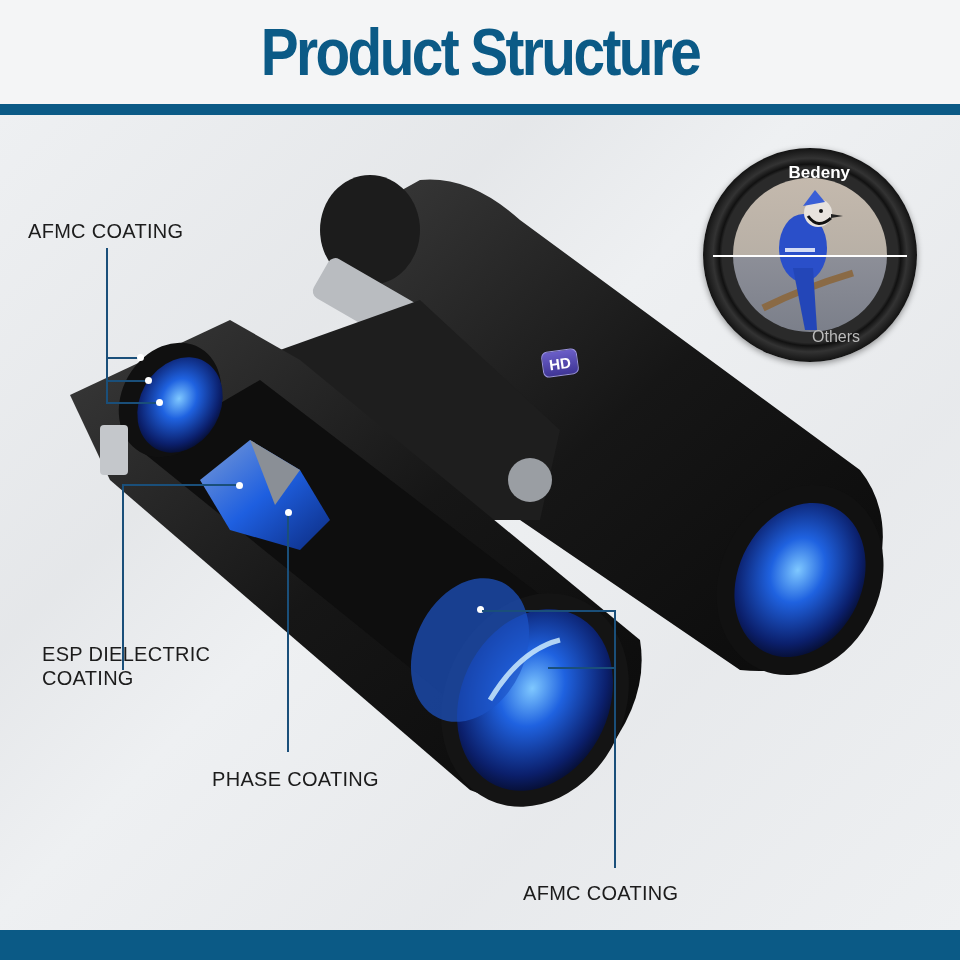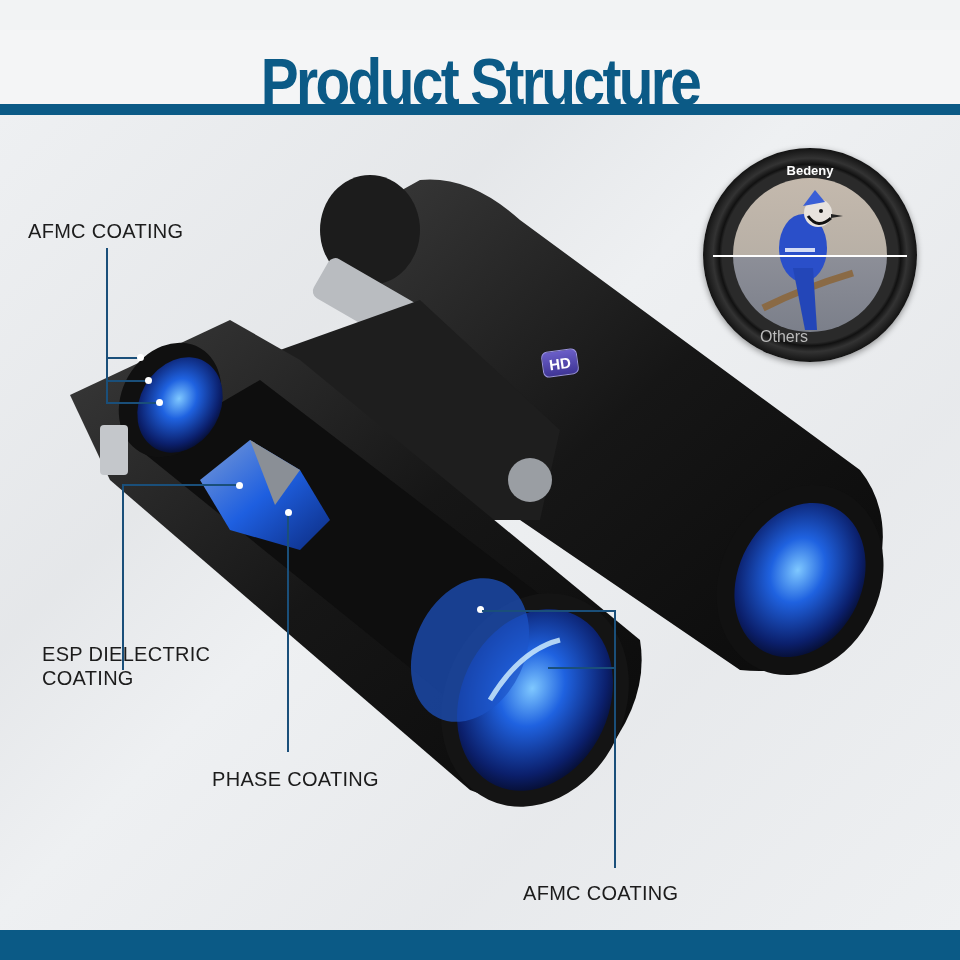--- a/index.html
+++ b/index.html
@@ -1,39 +1,39 @@
 <!DOCTYPE html>
 <html><head>
 <meta charset="utf-8">
 <style>
   * { margin:0; padding:0; box-sizing:border-box; }
   html, body { width:960px; height:960px; overflow:hidden; }
   body { background:#f2f3f4; font-family:"Liberation Sans", sans-serif; position:relative; }
-  .header { position:absolute; left:0; top:0; width:960px; height:104px; background:#f4f5f6;margin-top:30px; }
+  .header { position:absolute; left:0; top:0; width:960px; height:104px; background:#f4f5f6; }
   .title { position:absolute; left:0; top:14px; width:960px; text-align:center;
     font-family:"Liberation Sans", sans-serif; font-weight:bold; font-size:66px; color:#0b5a86;
     letter-spacing:-3px; transform:scaleX(0.86); transform-origin:center; line-height:76px; }
   .rule-top { position:absolute; left:0; top:104px; width:960px; height:11px; background:#0b5a86; }
   .stage { position:absolute; left:0; top:115px; width:960px; height:815px;
     background:
       linear-gradient(135deg, rgba(255,255,255,0.0) 0%, rgba(220,222,225,0.5) 30%, rgba(255,255,255,0) 45%, rgba(225,227,230,0.5) 70%, rgba(255,255,255,0) 100%),
       #eef0f2; }
   .footer { position:absolute; left:0; top:930px; width:960px; height:30px; background:#0b5a86; }
   .label { position:absolute; font-size:20px; color:#1c1c1c; line-height:24px; letter-spacing:0.3px; }
   .line { position:absolute; background:#1a4f7a; }
   .dot { position:absolute; width:7px; height:7px; background:#fff; border-radius:50%; }
   
   .svgwrap { position:absolute; left:0; top:0; width:960px; height:960px; }
   .eyepiece { position:absolute; left:703px; top:148px; width:214px; height:214px; border-radius:50%;
     background:radial-gradient(circle, #2a2a2a 58%, #111 60%, #333 64%, #0d0d0d 72%, #2a2a2a 100%); box-shadow:0 2px 6px rgba(0,0,0,0.4);}
   .eye-view { position:absolute; left:733px; top:178px; width:154px; height:154px; border-radius:50%; overflow:hidden;
     background:linear-gradient(#c4b9ad 0%, #b8b0a6 50%, #8d8f98 50%, #7b7f8a 100%); }
   .crosshair { position:absolute; left:713px; top:255px; width:194px; height:2px; background:#fff; }
-  .eye-brand { position:absolute; left:770px; top:163px; width:80px; text-align:center; color:#fff; font-weight:bold; font-size:13px; }
-  .eye-other { position:absolute; left:760px; top:328px; width:100px; text-align:left; color:#bbb; font-size:16px; }
+  .eye-brand { position:absolute; left:770px; top:163px; width:80px; text-align:right; color:#fff; font-weight:bold; font-size:17px; }
+  .eye-other { position:absolute; left:760px; top:328px; width:100px; text-align:right; color:#bbb; font-size:16px; }
   .hd-badge { position:absolute; left:542px; top:350px; width:36px; height:26px; border-radius:6px;
     background:linear-gradient(#6b5fc8,#3f3596); color:#fff; font-weight:bold; font-size:15px; text-align:center; line-height:26px;
     transform:rotate(-8deg); border:1px solid #9a93e0;}
 </style>
 </head>
 <body>
 
 <div class="header">
   <div class="title">Product Structure</div>
 </div>

